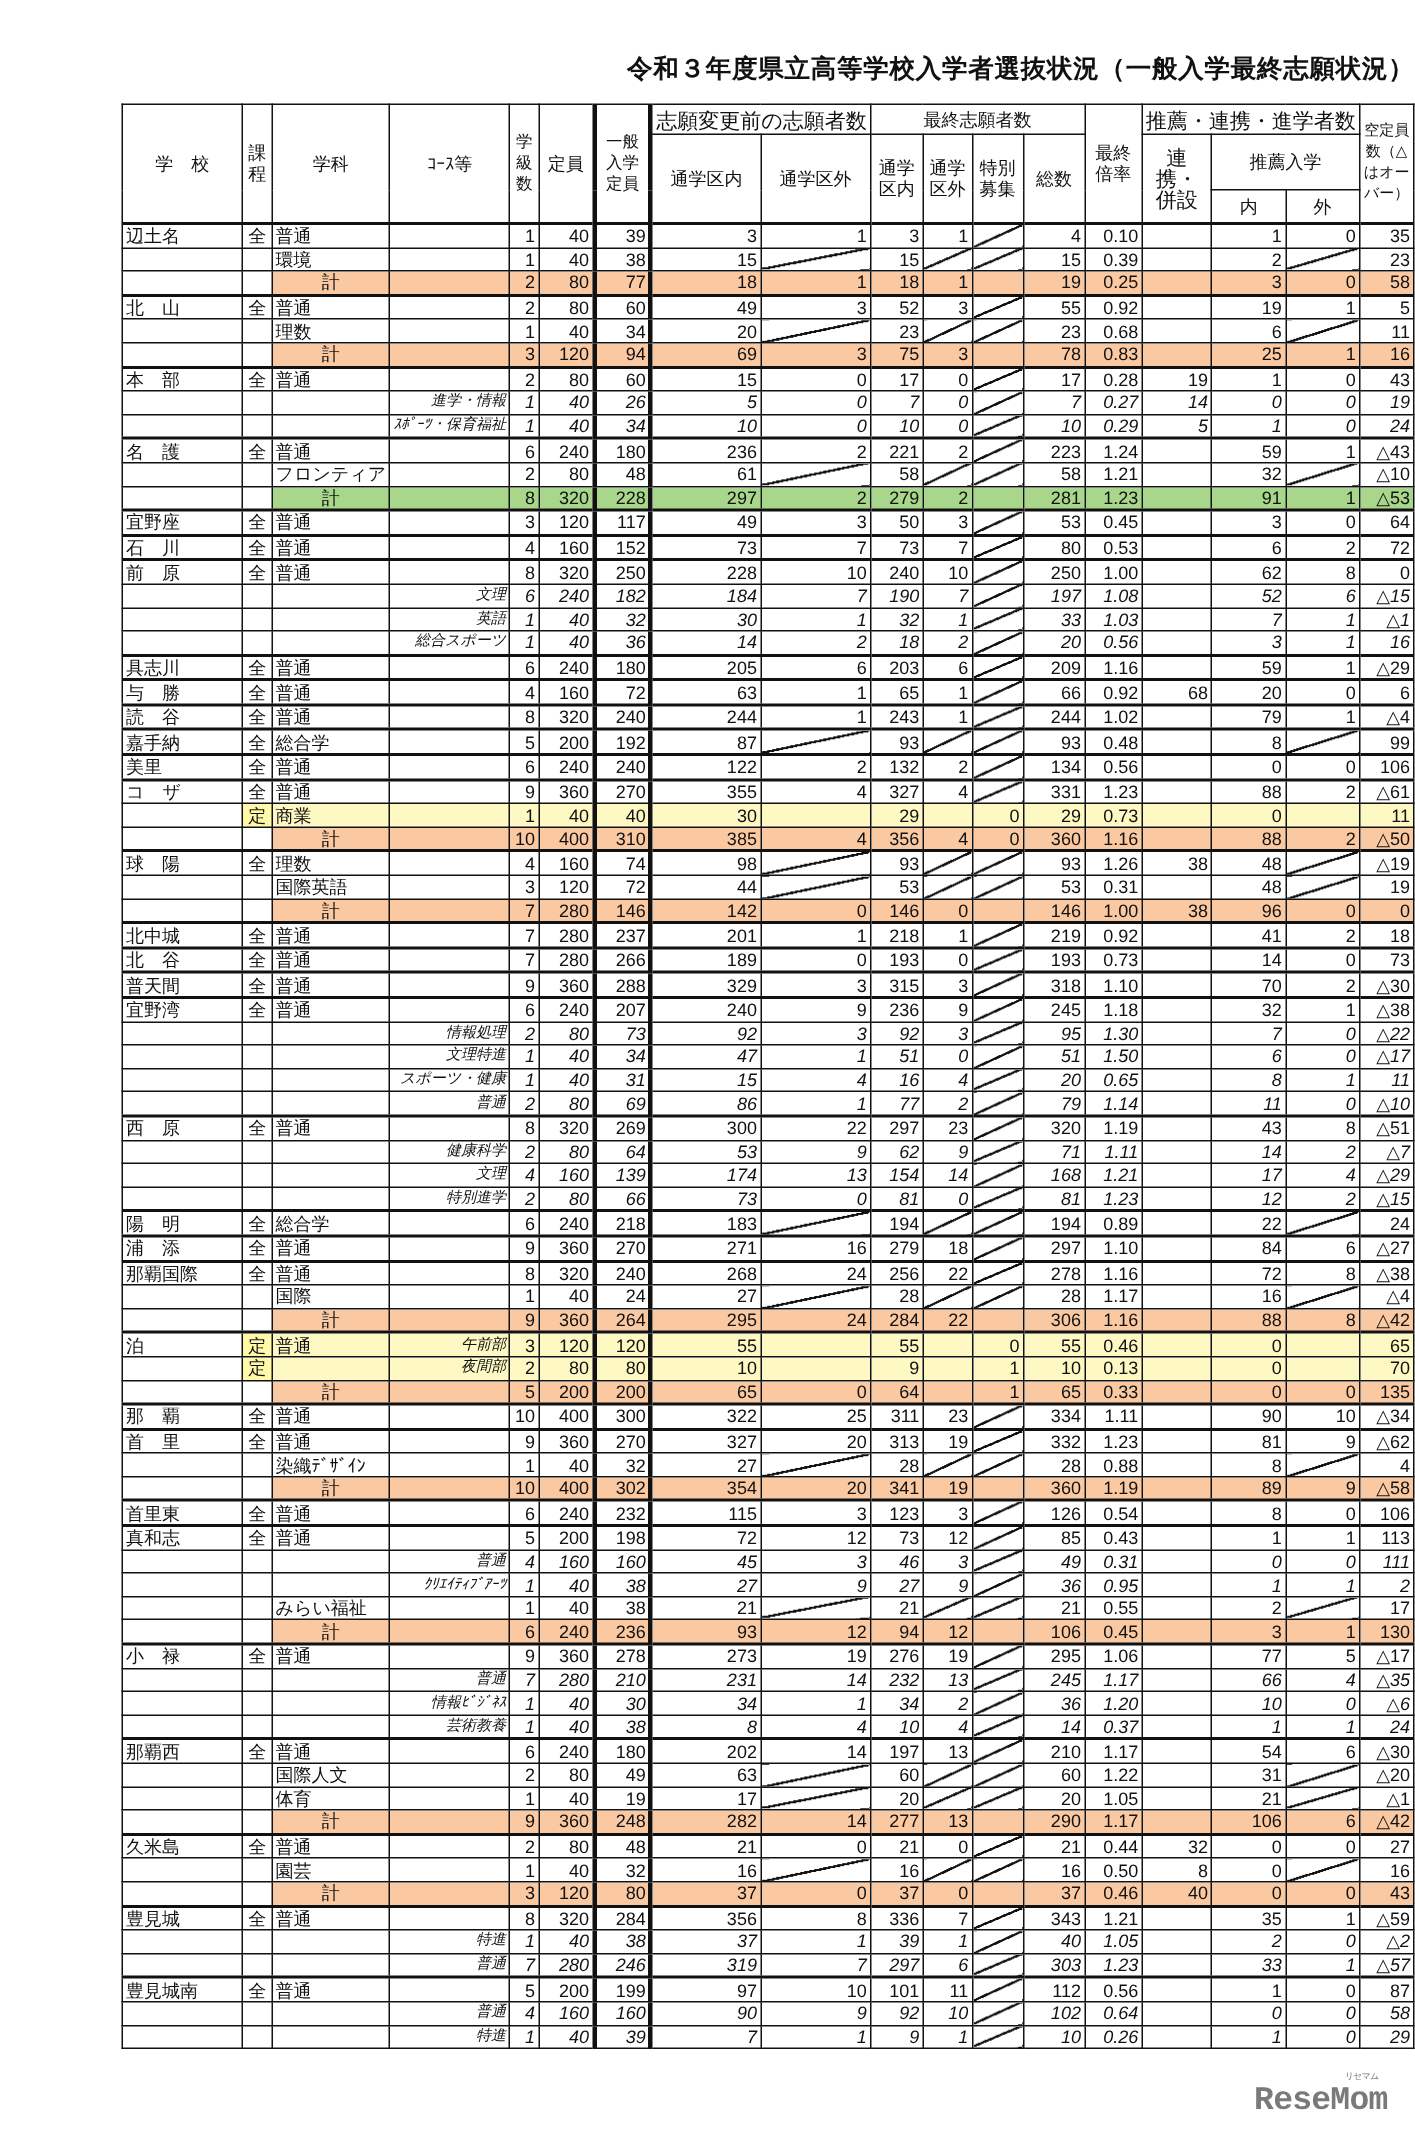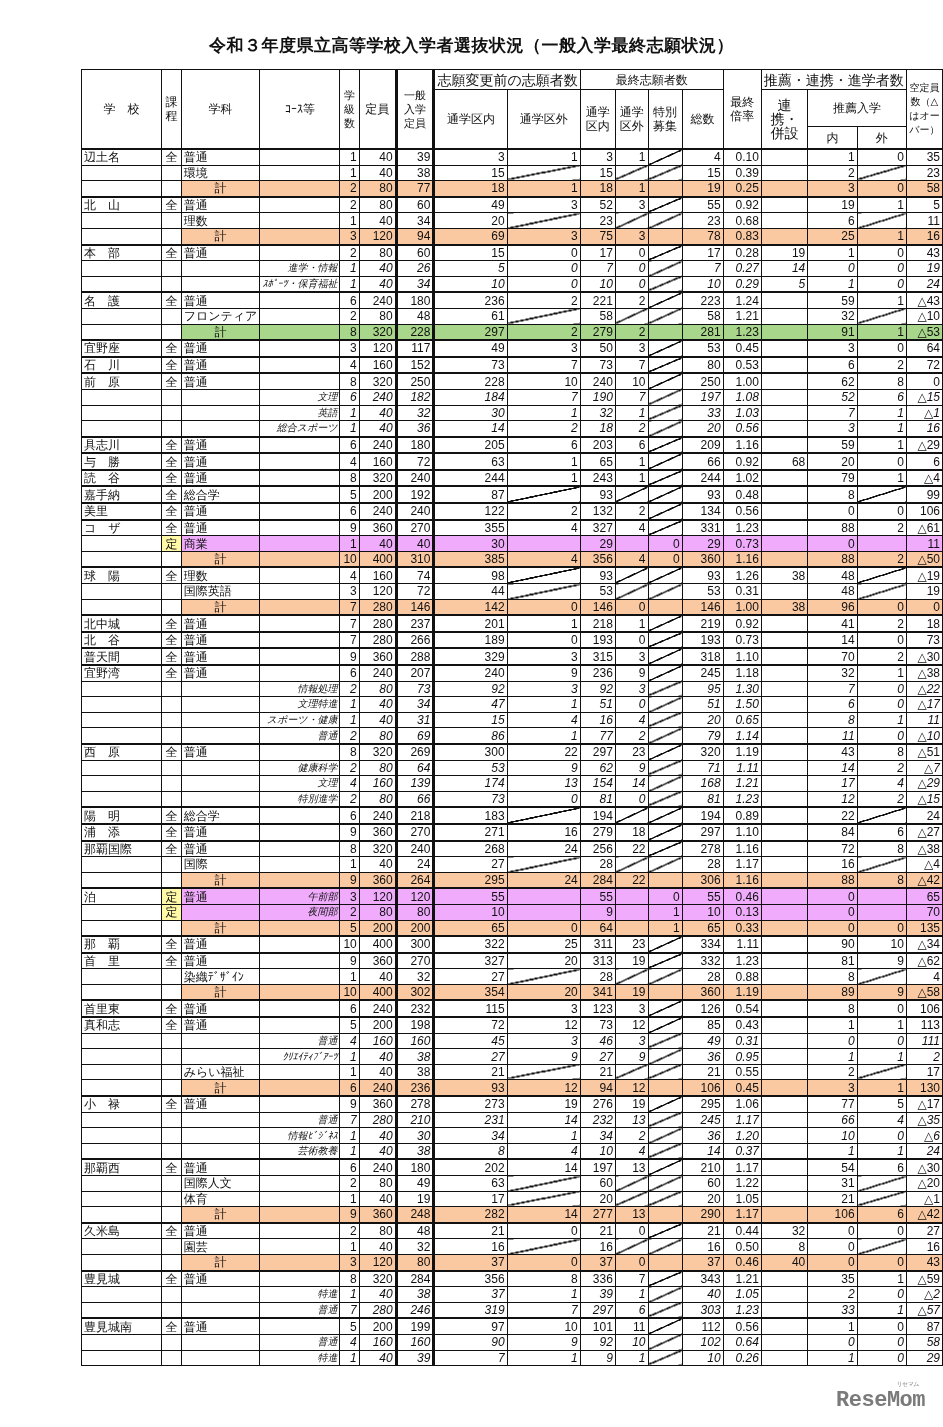--- a/index.html
+++ b/index.html
@@ -1,32 +1,32 @@
 <!DOCTYPE html>
 <html><head>
 <meta charset="utf-8">
 <style>
   html,body{margin:0;padding:0;background:#fff;}
   body{width:943px;height:1427px;position:relative;font-family:"DejaVu Sans","Liberation Sans",sans-serif;color:#111;overflow:hidden;}
-  #title{position:absolute;left:0;top:34px;width:943px;text-align:center;font-size:17px;font-weight:bold;letter-spacing:0.5px;}
+  #title{position:absolute;left:0;top:34px;width:943px;text-align:right;font-size:17px;font-weight:bold;letter-spacing:0.5px;}
   table#grid{position:absolute;left:81px;top:69px;border-collapse:collapse;table-layout:fixed;font-family:"Liberation Sans","DejaVu Sans",sans-serif;}
   #grid td,#grid th{border:1px solid #111;padding:0 2px;height:14.6px;line-height:14px;font-size:12px;white-space:nowrap;overflow:hidden;}
   #grid th{font-weight:normal;text-align:center;font-size:12px;line-height:14px;vertical-align:middle;}
   #grid th.small{font-size:14px;}
   #grid td.num{text-align:right;}
   #grid td.school{text-align:left;}
   #grid td.katei{text-align:center;}
   #grid td.katei.tei{background:#fff9a8;}
   #grid td.gakka{text-align:left;}
   #grid td.course{text-align:right;font-size:10px;font-style:italic;}
   #grid td.kei{text-align:center;}
   #grid tr.sub td.num{font-style:italic;}
   #grid tr.total td:not(.school):not(.katei){background:#fbc9a1;}
   #grid tr.total-green td:not(.school):not(.katei){background:#a8d68a;}
-  #grid tr.teirow td:not(.school):not(.katei){background:#f0abfc;}
+  #grid tr.teirow td:not(.school):not(.katei){background:#fef9c3;}
   #grid td.slash{background-image:linear-gradient(to bottom right,transparent calc(50% - 0.8px),#111 calc(50% - 0.8px),#111 calc(50% + 0.8px),transparent calc(50% + 0.8px));}
   .thick-l{border-left:3px solid #111 !important;}
   .thick-r{border-right:3px solid #111 !important;}
   tr.grp-top td{border-top:2px solid #111 !important;}
   #logo{position:absolute;right:18px;bottom:14px;font-family:Liberation Mono, monospace;font-weight:bold;font-size:22px;color:#7a7a7a;letter-spacing:-0.5px;}
   #logo small{position:absolute;right:6px;top:-8px;font-size:6px;font-weight:normal;}
 </style>
 </head>
 <body>
 

